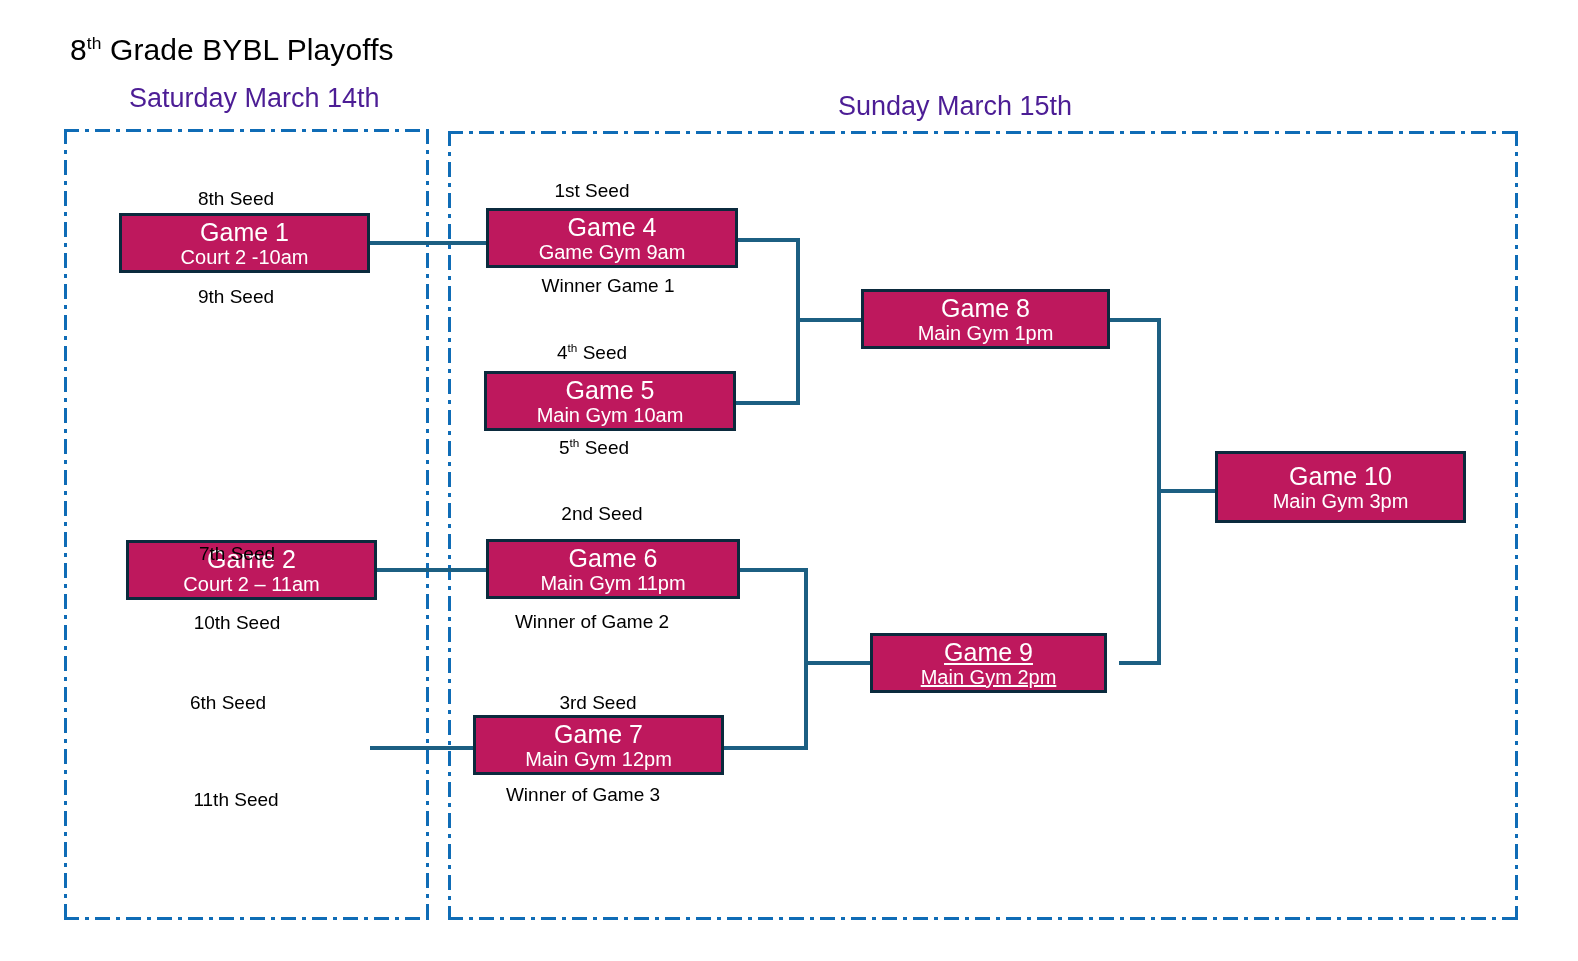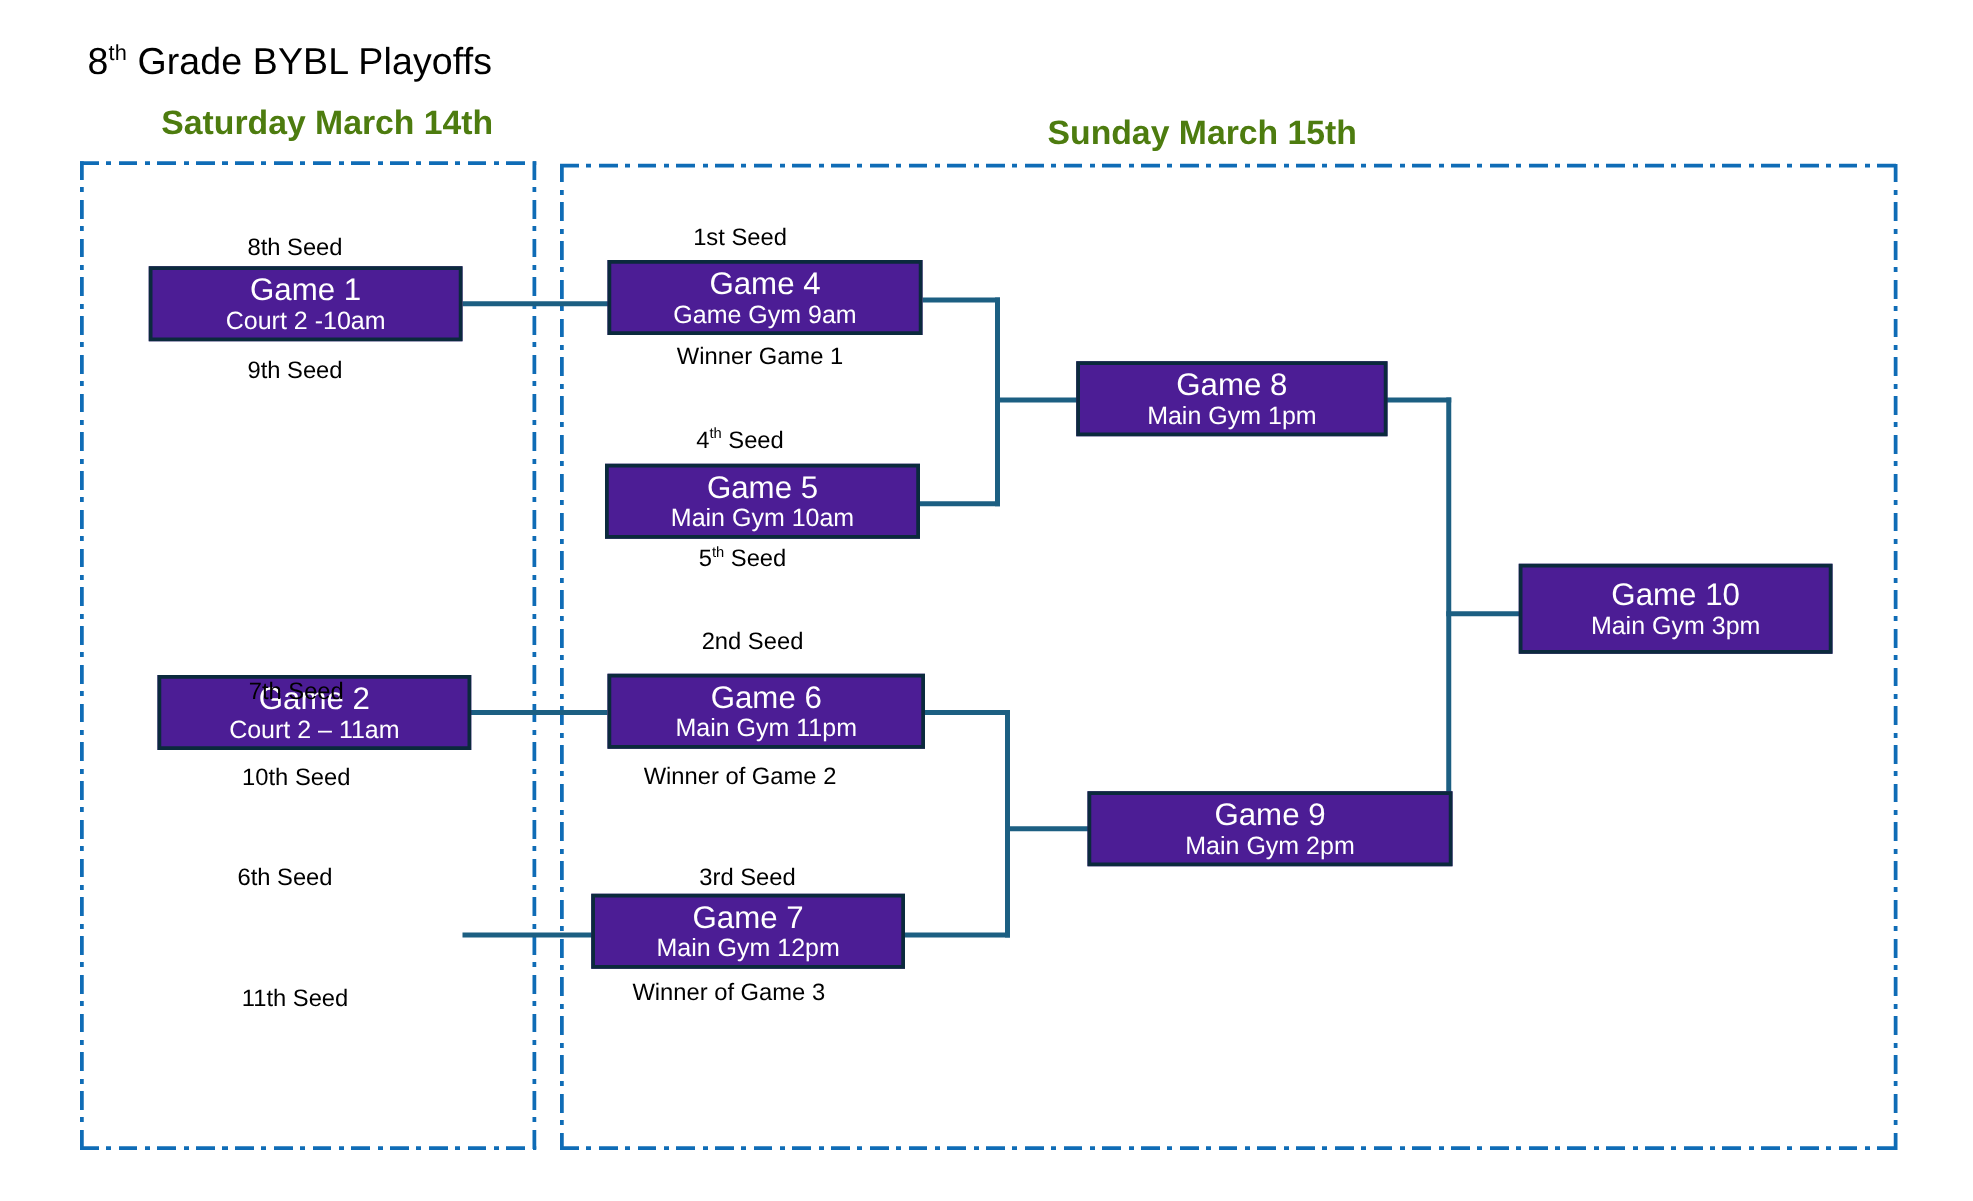--- a/index.html
+++ b/index.html
@@ -31,23 +31,22 @@
     letter-spacing: 0.1px;
   }
   .page-title sup {
     font-size: 0.58em;
     vertical-align: super;
     line-height: 0;
   }
   .day-label {
     position: absolute;
     font-size: 27px;
-    color: #4d7c0f;
-    white-space: nowrap;
-    font-weight: bold;
+    color: #4c1d95;
+    white-space: nowrap;
   }
   #day-sat { left: 129px; top: 83px; }
   #day-sun { left: 838px; top: 91px; }
 
   
   .panel {
     position: absolute;
     border: 3px dashed transparent;
     box-sizing: border-box;
     background-image:
@@ -67,21 +66,21 @@
   .line {
     position: absolute;
     background: #1c5f82;
   }
   .line.h { height: 4px; }
   .line.v { width: 4px; }
 
   
   .game-box {
     position: absolute;
-    background: #4c1d95;
+    background: #be185d;
     border: 3px solid #0b2a3d;
     box-sizing: border-box;
     color: #ffffff;
     display: flex;
     flex-direction: column;
     align-items: center;
     justify-content: center;
     line-height: 1.12;
     white-space: nowrap;
   }
@@ -180,21 +179,21 @@
     <div class="gb-where">Main Gym 12pm</div>
   </div>
   <div class="caption" style="left:598px; top:692px;">3rd Seed</div>
   <div class="caption" style="left:583px; top:784px;">Winner of Game 3</div>
 
   <div class="game-box" id="box-game-8" style="left:861px; top:289px; width:249px; height:60px;">
     <div class="gb-name">Game 8</div>
     <div class="gb-where">Main Gym 1pm</div>
   </div>
 
-  <div class="game-box" id="box-game-9" style="left:870px; top:633px; width:292px; height:60px;">
+  <div class="game-box" id="box-game-9" style="left:870px; top:633px; width:237px; height:60px;text-decoration:underline;">
     <div class="gb-name">Game 9</div>
     <div class="gb-where">Main Gym 2pm</div>
   </div>
 
   <div class="game-box" id="box-game-10" style="left:1215px; top:451px; width:251px; height:72px;">
     <div class="gb-name">Game 10</div>
     <div class="gb-where">Main Gym 3pm</div>
   </div>
 
 </div>

